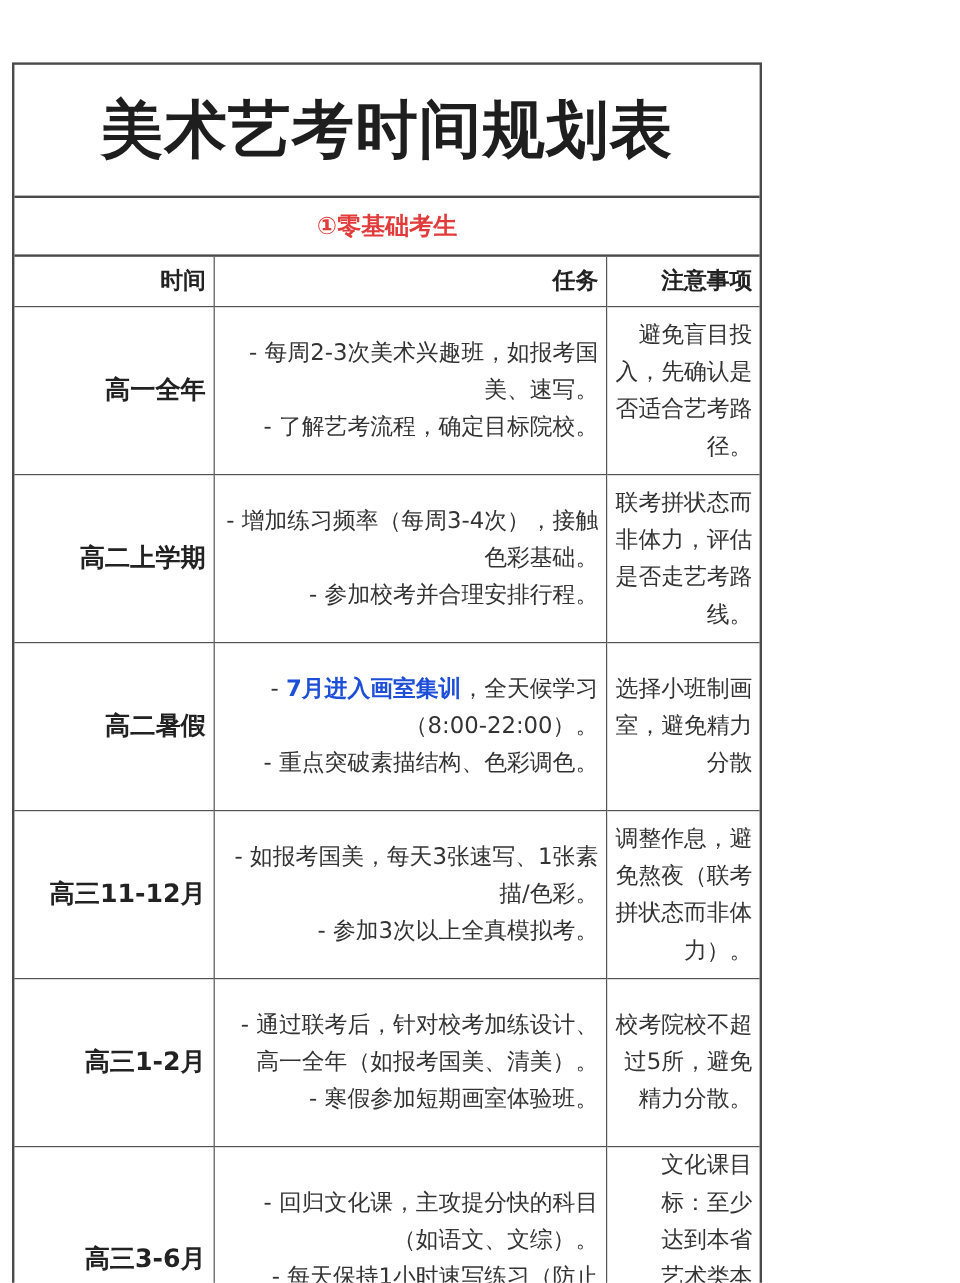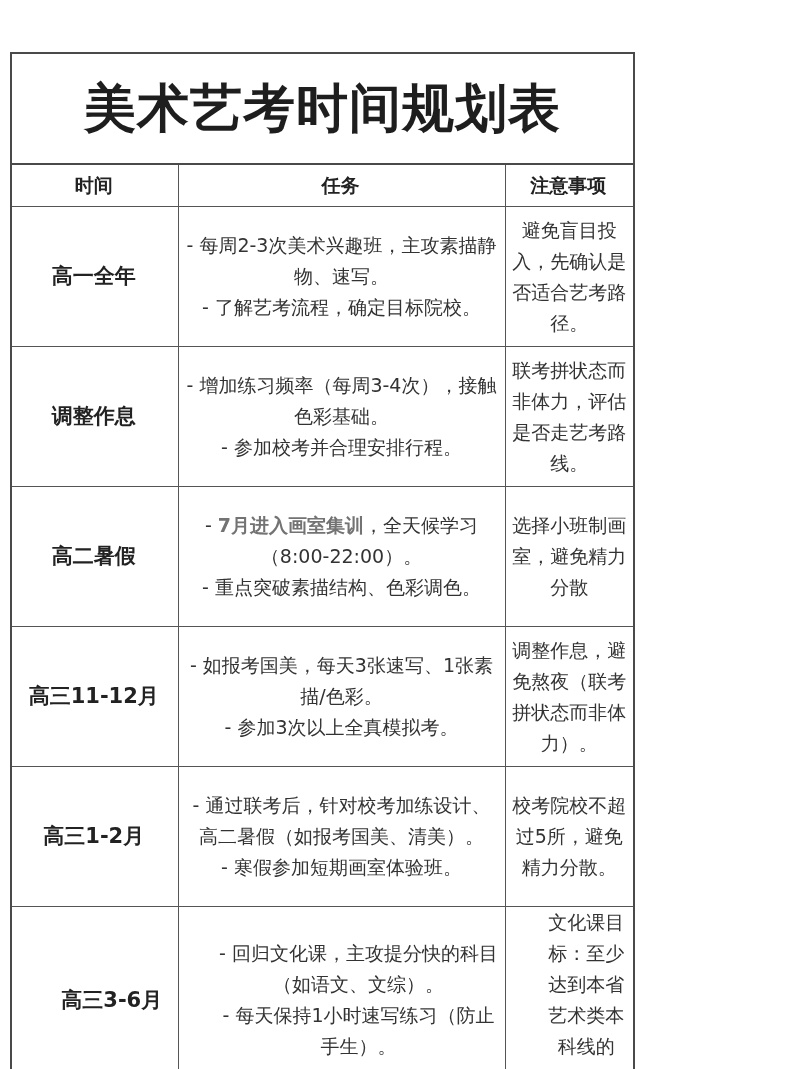--- a/index.html
+++ b/index.html
@@ -19,62 +19,65 @@
     height: 49px; display: flex; align-items: center; justify-content: center;
     border-bottom: 2px solid #4a4a4a; box-sizing: border-box;
   }
   .subtitle { font-size: 20px; font-weight: bold; color: #e23b3b; }
   table { border-collapse: collapse; width: 100%; table-layout: fixed; }
   col.c1 { width: 166px; }
   col.c2 { width: 327px; }
   col.c3 { width: auto; }
   th, td {
     border-right: 1px solid #555; border-bottom: 1px solid #555;
-    text-align: center; vertical-align: middle; padding: 0 6px;
+    text-align: right; vertical-align: middle; padding: 0 6px;
     font-size: 19px; line-height: 31px;
   }
   th:last-child, td:last-child { border-right: none; }
   tr:last-child td { border-bottom: none; padding-left: 40px; }
   thead th { height: 41px; font-weight: bold; color: #222; padding-left: 4px; }
   tbody td { height: 139px; color: #333; }
   td.period { font-weight: bold; font-size: 21px; color: #222; padding-left: 4px; }
   .task-line { display: block; }
-  .bold { font-weight: bold; color: #737373; }
+  .bold { font-weight: bold; color: #1d4ed8; }
 </style>
 </head>
 <body>
 
 <div class="sheet">
   <div class="title-row">
     <div class="title">美术艺考时间规划表</div>
+  </div>
+  <div class="subtitle-row">
+    <div class="subtitle">①零基础考生</div>
   </div>
   <table>
     <colgroup>
         <col class="c1">
         <col class="c2">
         <col class="c3">
       </colgroup>
     <thead>
       <tr>
         <th>时间</th>
         <th>任务</th>
         <th>注意事项</th>
       </tr>
     </thead>
     <tbody>
       <tr>
         <td class="period">高一全年</td>
         <td>
-          <span class="task-line">- 每周2-3次美术兴趣班，主攻素描静物、速写。</span>
+          <span class="task-line">- 每周2-3次美术兴趣班，如报考国美、速写。</span>
           <span class="task-line">- 了解艺考流程，确定目标院校。</span>
         </td>
         <td>避免盲目投入，先确认是否适合艺考路径。</td>
       </tr>
       <tr>
-        <td class="period">调整作息</td>
+        <td class="period">高二上学期</td>
         <td>
           <span class="task-line">- 增加练习频率（每周3-4次），接触色彩基础。</span>
           <span class="task-line">- 参加校考并合理安排行程。</span>
         </td>
         <td>联考拼状态而非体力，评估是否走艺考路线。</td>
       </tr>
       <tr>
         <td class="period">高二暑假</td>
         <td>
           <span class="task-line"><span>- </span><span class="bold">7月进入画室集训</span><span>，全天候学习（8:00-22:00）。</span></span>
@@ -86,21 +89,21 @@
         <td class="period">高三11-12月</td>
         <td>
           <span class="task-line">- 如报考国美，每天3张速写、1张素描/色彩。</span>
           <span class="task-line">- 参加3次以上全真模拟考。</span>
         </td>
         <td>调整作息，避免熬夜（联考拼状态而非体力）。</td>
       </tr>
       <tr>
         <td class="period">高三1-2月</td>
         <td>
-          <span class="task-line">- 通过联考后，针对校考加练设计、高二暑假（如报考国美、清美）。</span>
+          <span class="task-line">- 通过联考后，针对校考加练设计、高一全年（如报考国美、清美）。</span>
           <span class="task-line">- 寒假参加短期画室体验班。</span>
         </td>
         <td>校考院校不超过5所，避免精力分散。</td>
       </tr>
       <tr>
         <td class="period">高三3-6月</td>
         <td>
           <span class="task-line">- 回归文化课，主攻提分快的科目（如语文、文综）。</span>
           <span class="task-line">- 每天保持1小时速写练习（防止手生）。</span>
         </td>

